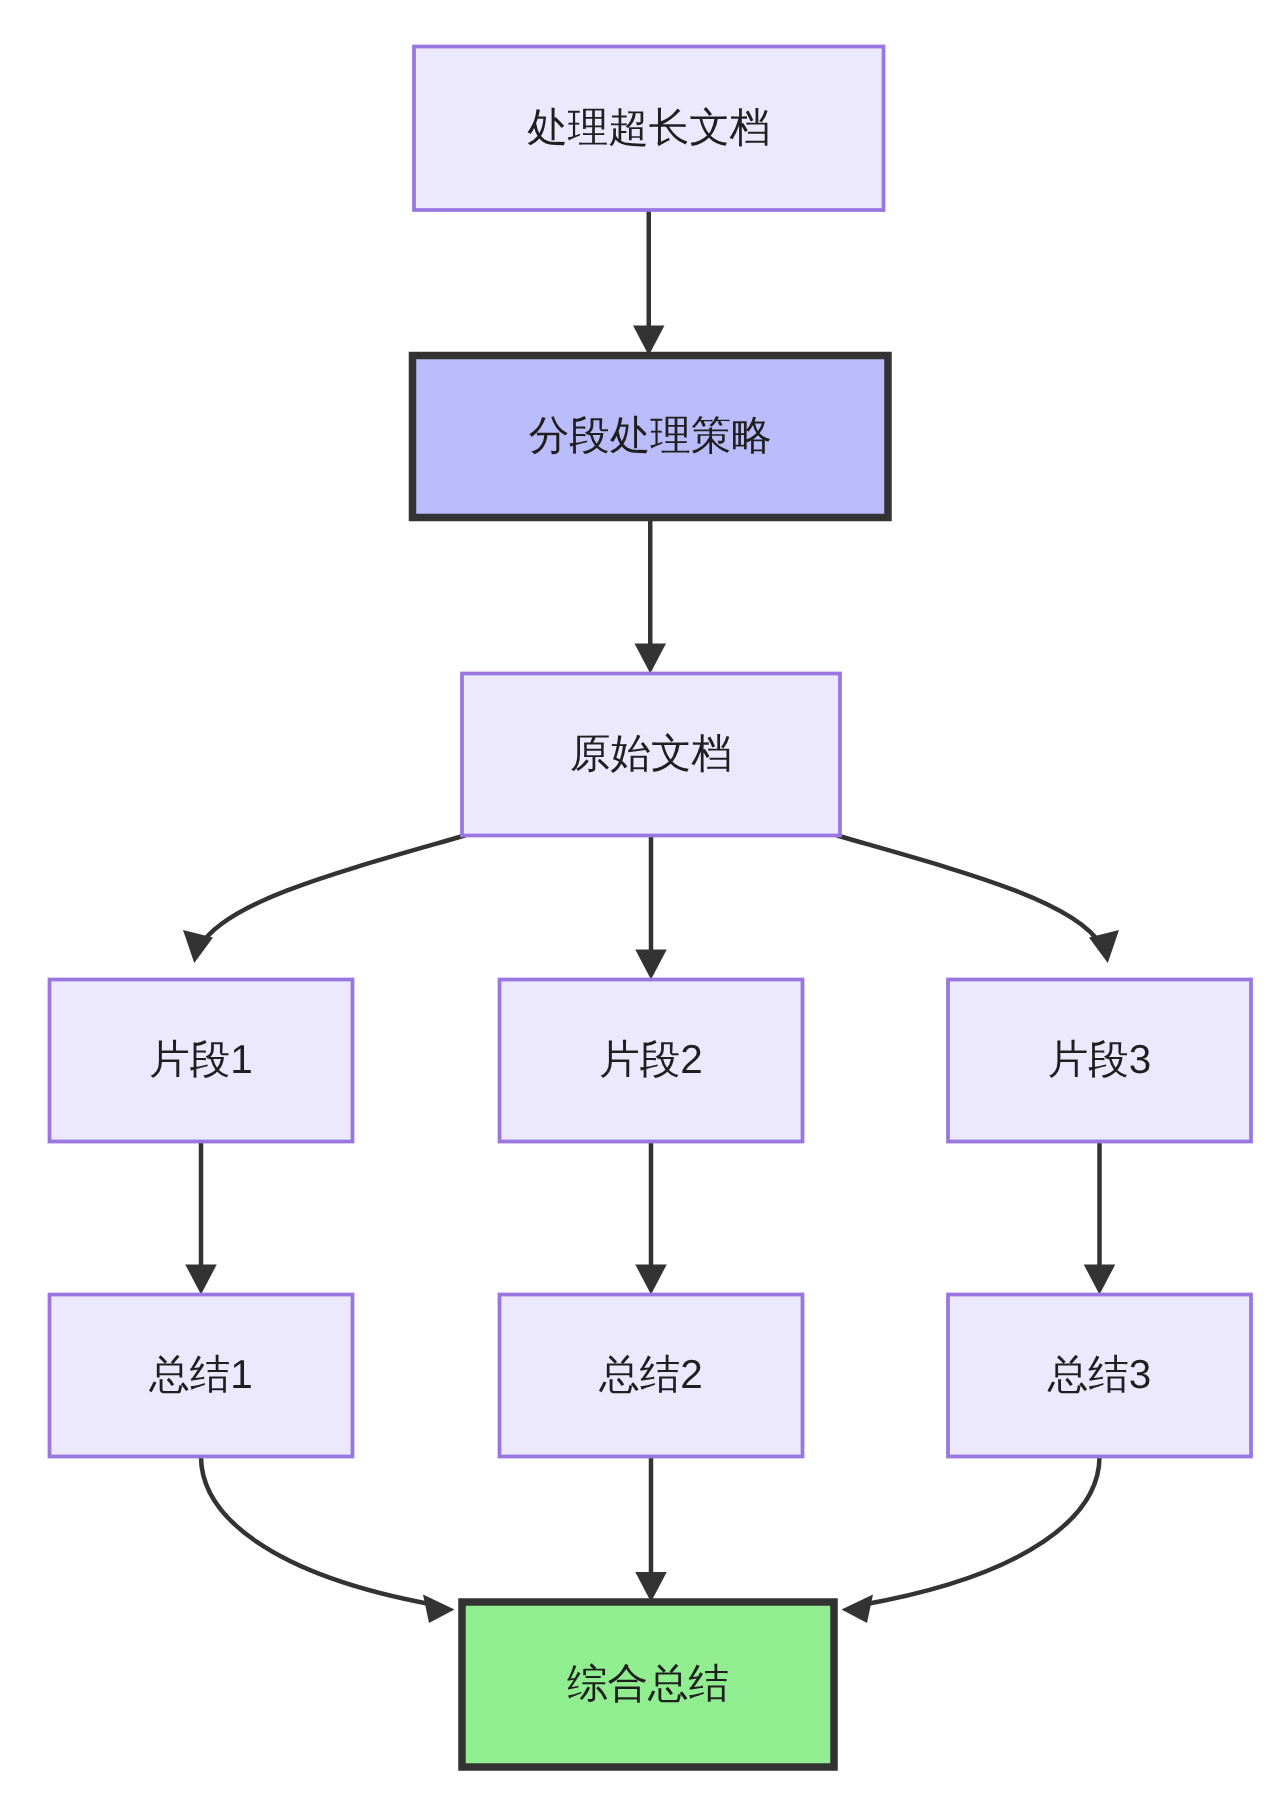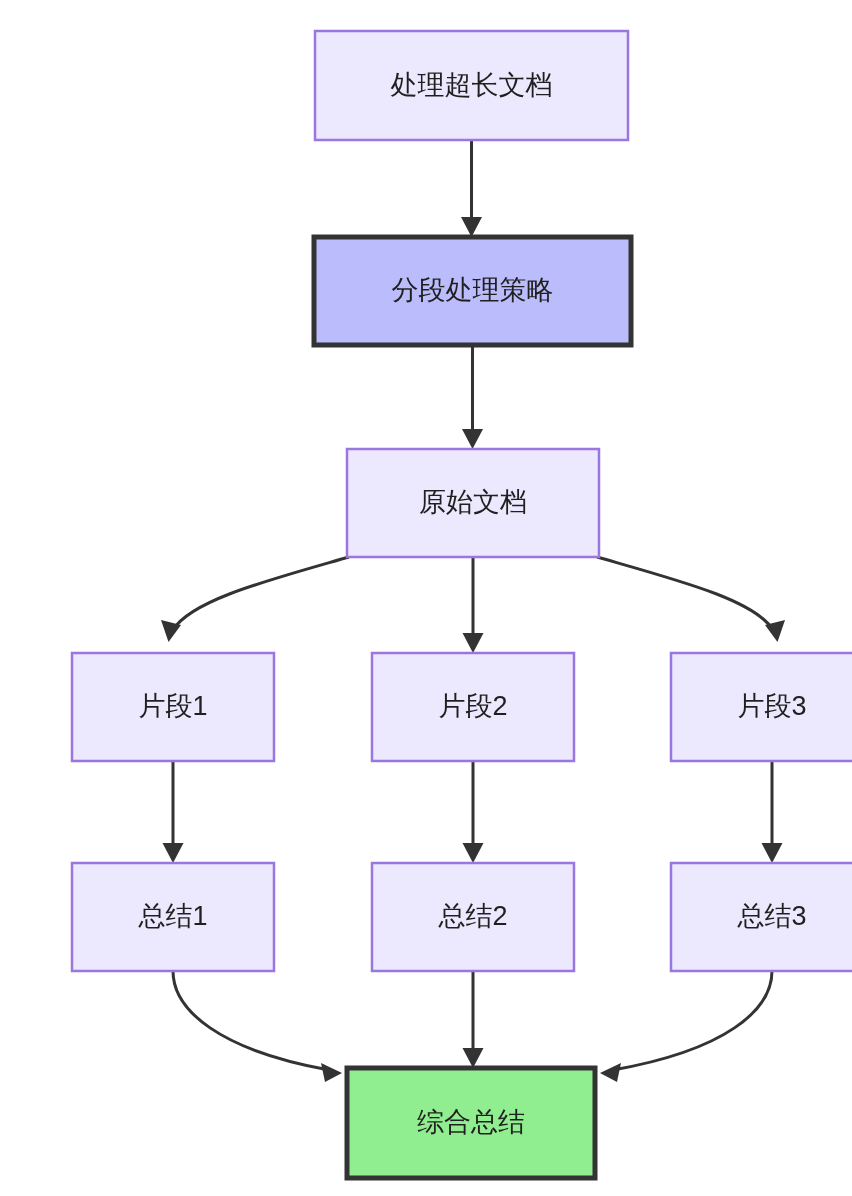--- a/index.html
+++ b/index.html
@@ -10,21 +10,20 @@
   body {
     width: 852px;
     height: 1196px;
     font-family: "Liberation Sans", "DejaVu Sans", sans-serif;
     overflow: hidden;
   }
   #chart-root {
     position: relative;
     width: 681px;
     height: 1196px;
-    padding-left: 39px;
   }
   svg.flowchart {
     display: block;
     width: 852px;
     height: 1196px;
   }
   .node-rect {
     fill: #ECE8FD;
     stroke: #9A76E0;
     stroke-width: 2.5;

